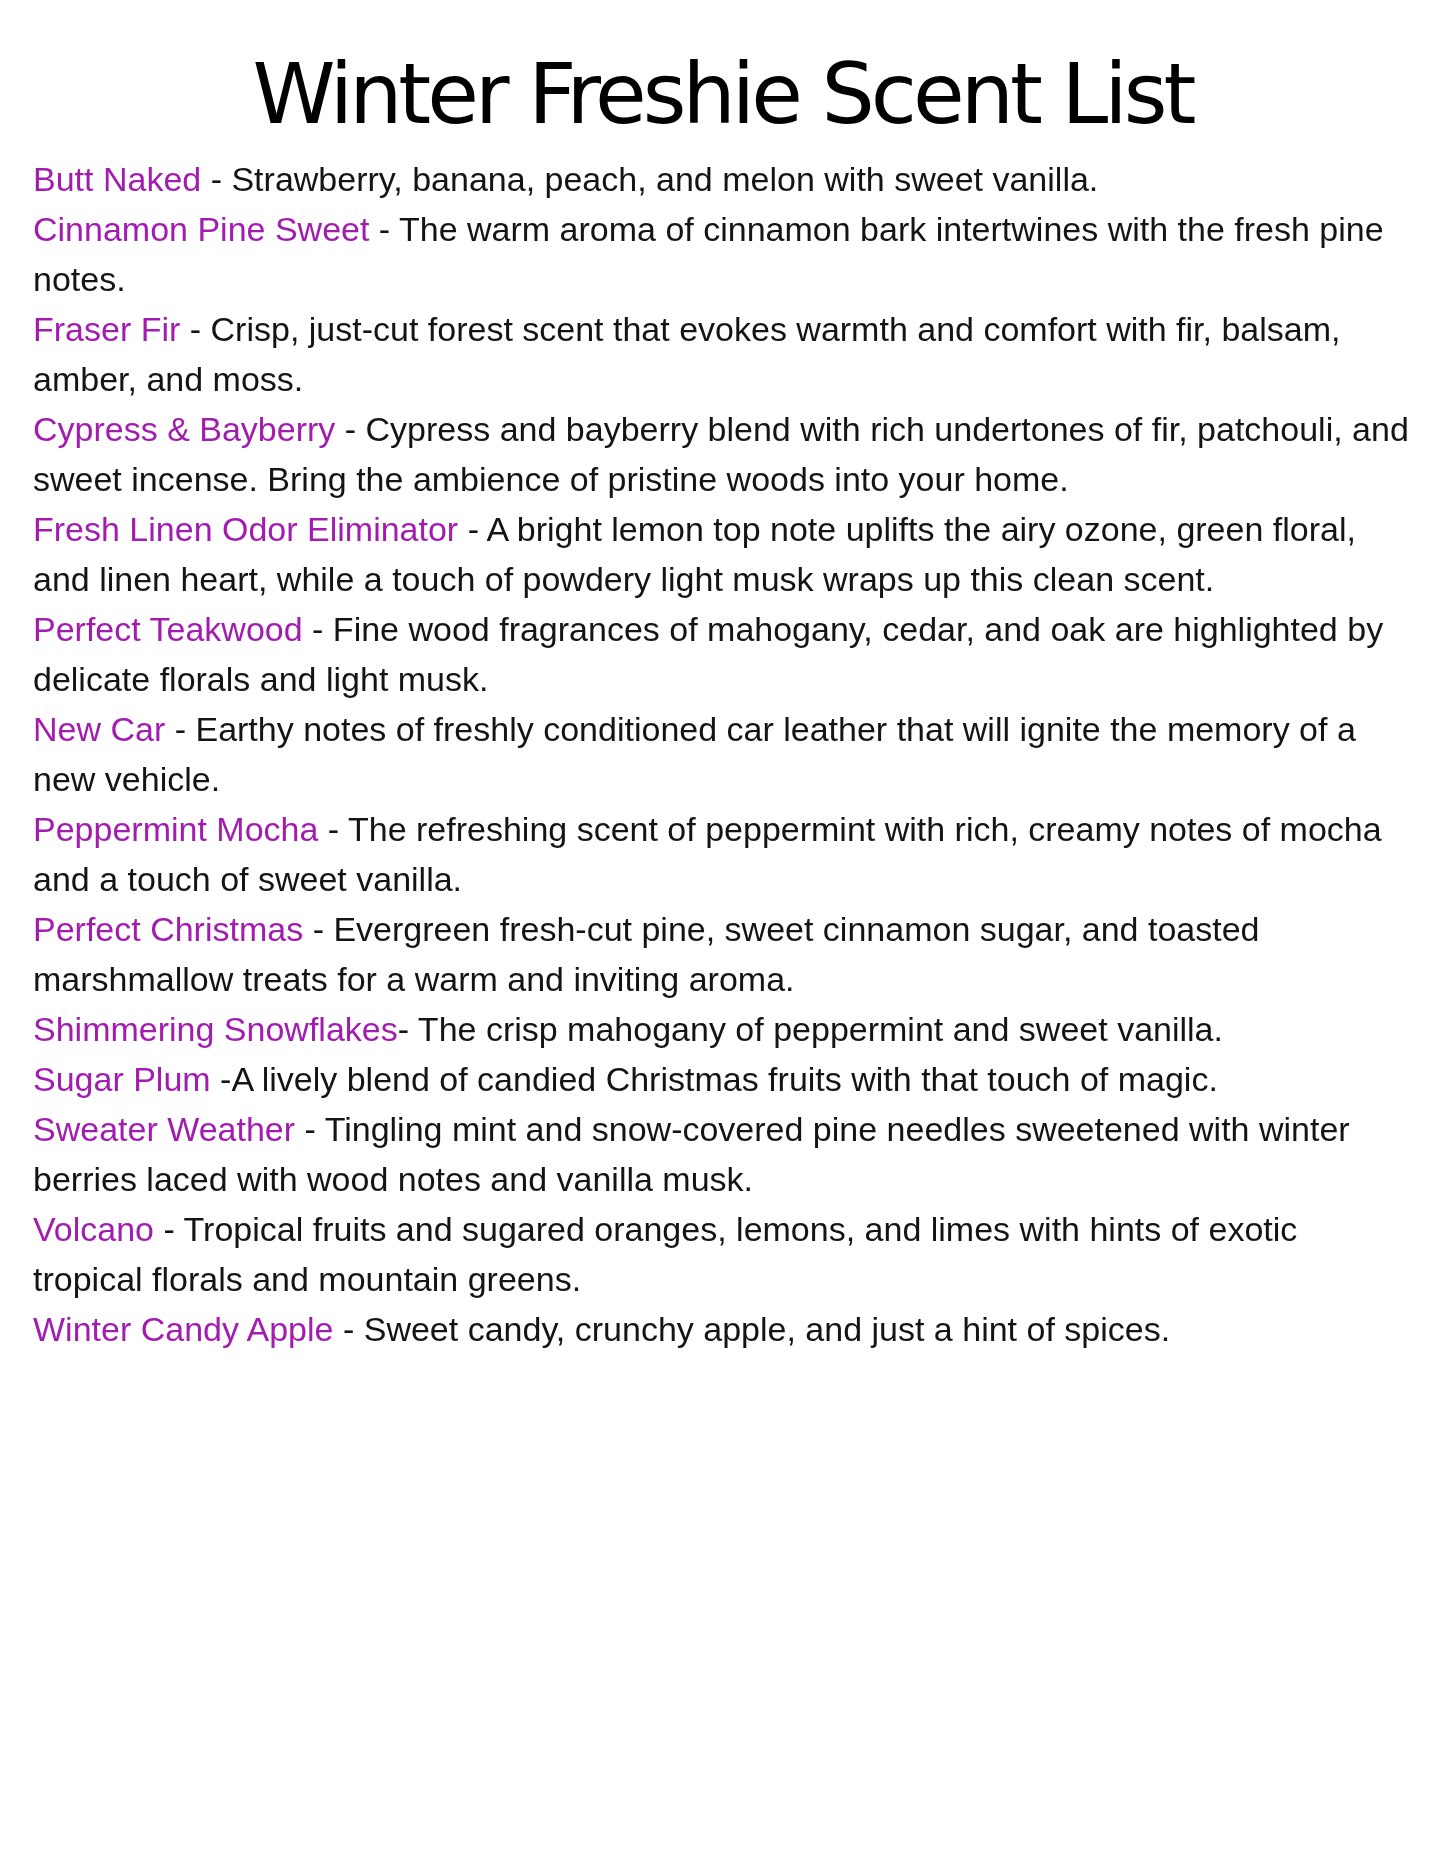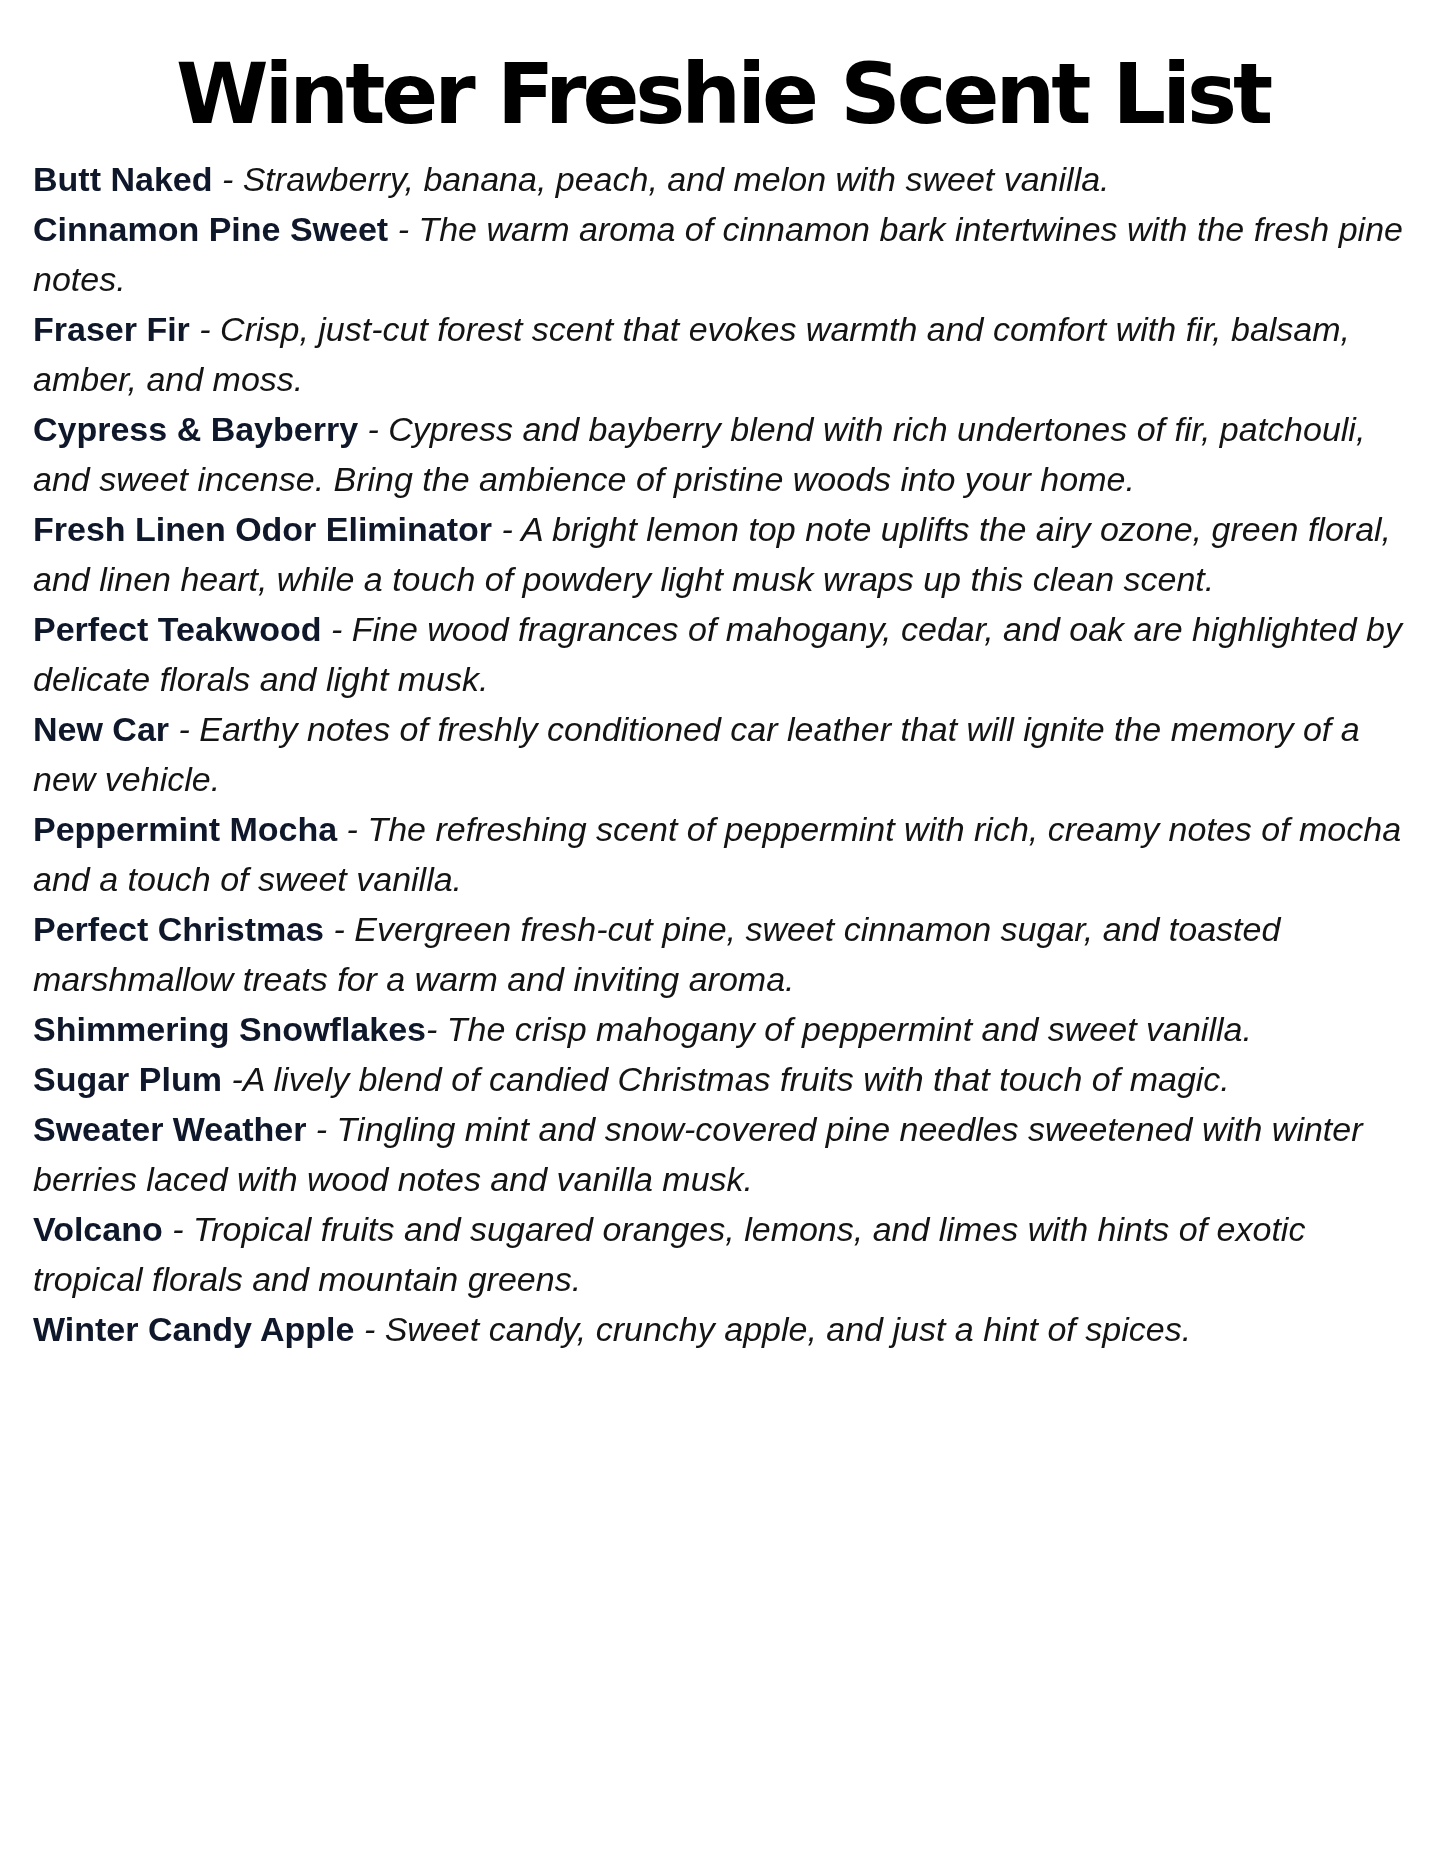--- a/index.html
+++ b/index.html
@@ -10,47 +10,46 @@
   .page {
     width: 1445px;
     height: 1871px;
     background: #ffffff;
     box-sizing: border-box;
     padding: 48px 33px 0 33px;
     overflow: hidden;
   }
   .title {
     font-family: "DejaVu Sans", sans-serif;
-    font-weight: bold;
+    font-weight: normal;
     font-size: 84px;
     line-height: 1.1;
     letter-spacing: -4px;
     text-align: center;
     color: #000000;
     margin: 0 0 14px 0;
   }
   .scent-list {
     margin: 0;
     padding: 0;
   }
   .entry {
     font-family: "Liberation Sans", sans-serif;
     font-size: 34px;
     line-height: 50px;
     color: #141414;
     margin: 0;
     padding: 0;
   }
   .scent-name {
-    font-weight: bold;
-    color: #0f172a;
+    font-weight: normal;
+    color: #a21caf;
   }
   .scent-desc {
     font-weight: normal;
-    font-style: italic;
   }
 </style>
 </head>
 <body>
 
 <div class="page">
   <h1 class="title">Winter Freshie Scent List</h1>
 
   <div class="scent-list">
     <p class="entry"><span class="scent-name">Butt Naked</span><span class="scent-desc"> - Strawberry, banana, peach, and melon with sweet vanilla.</span></p>

